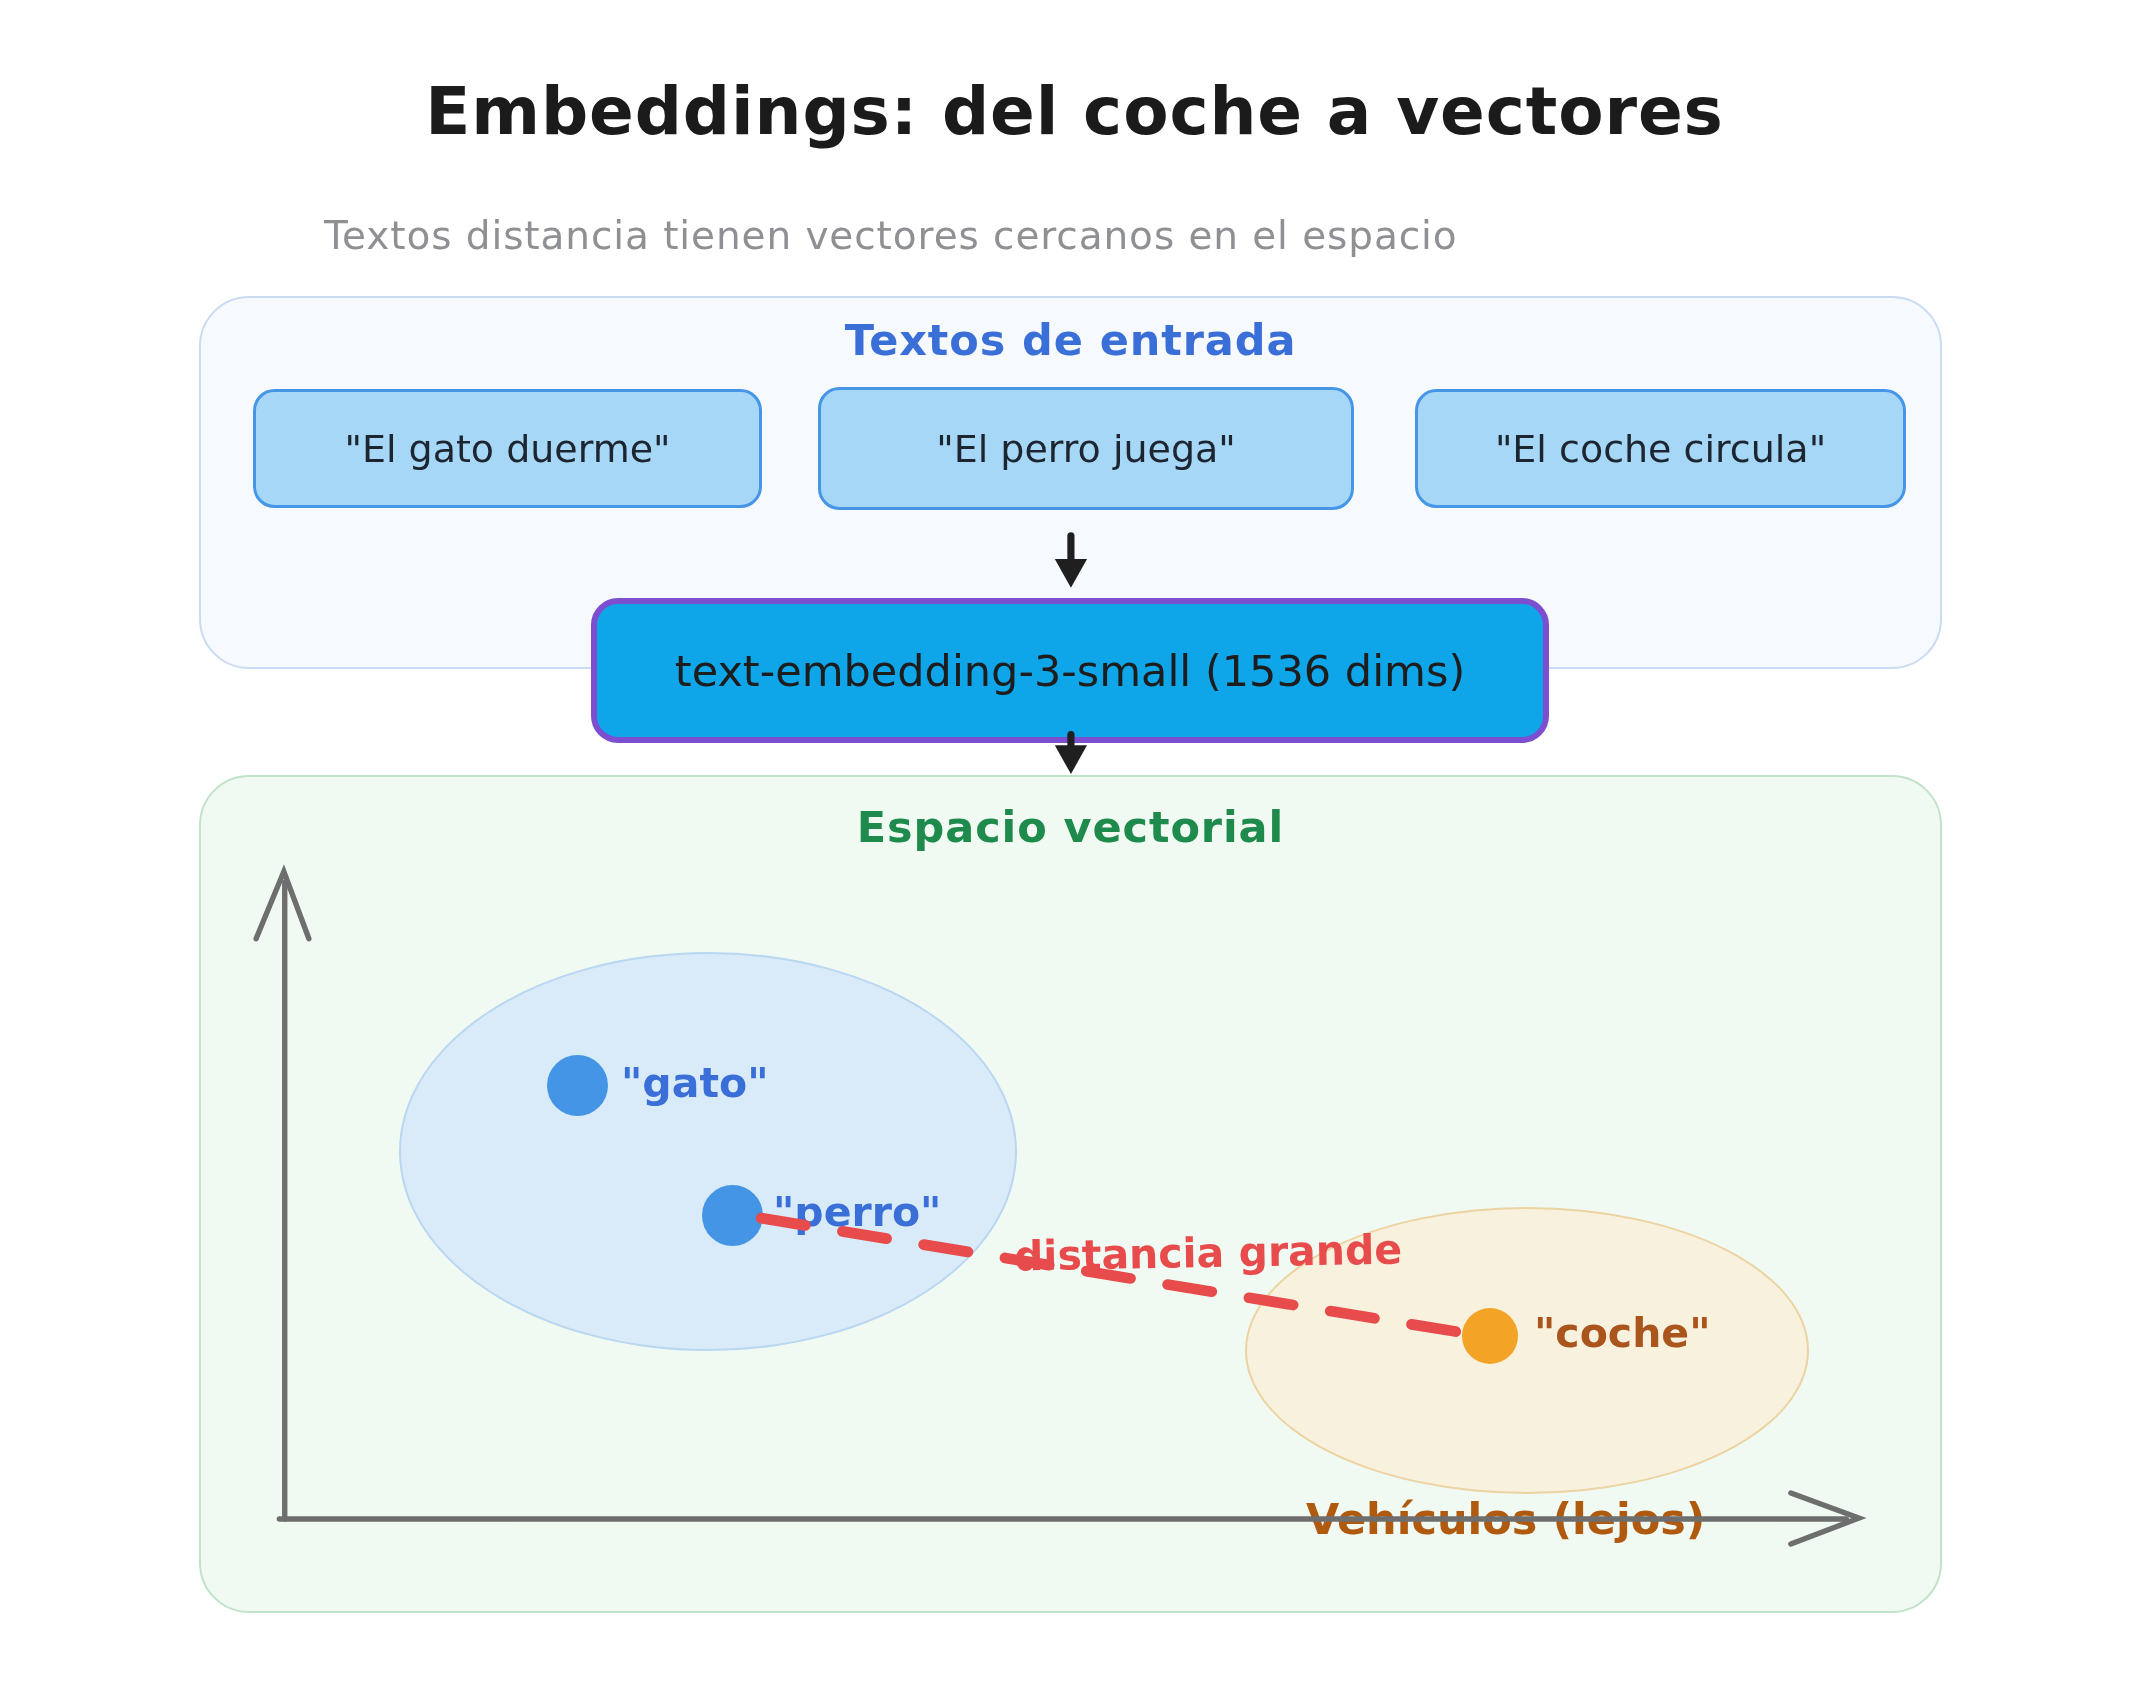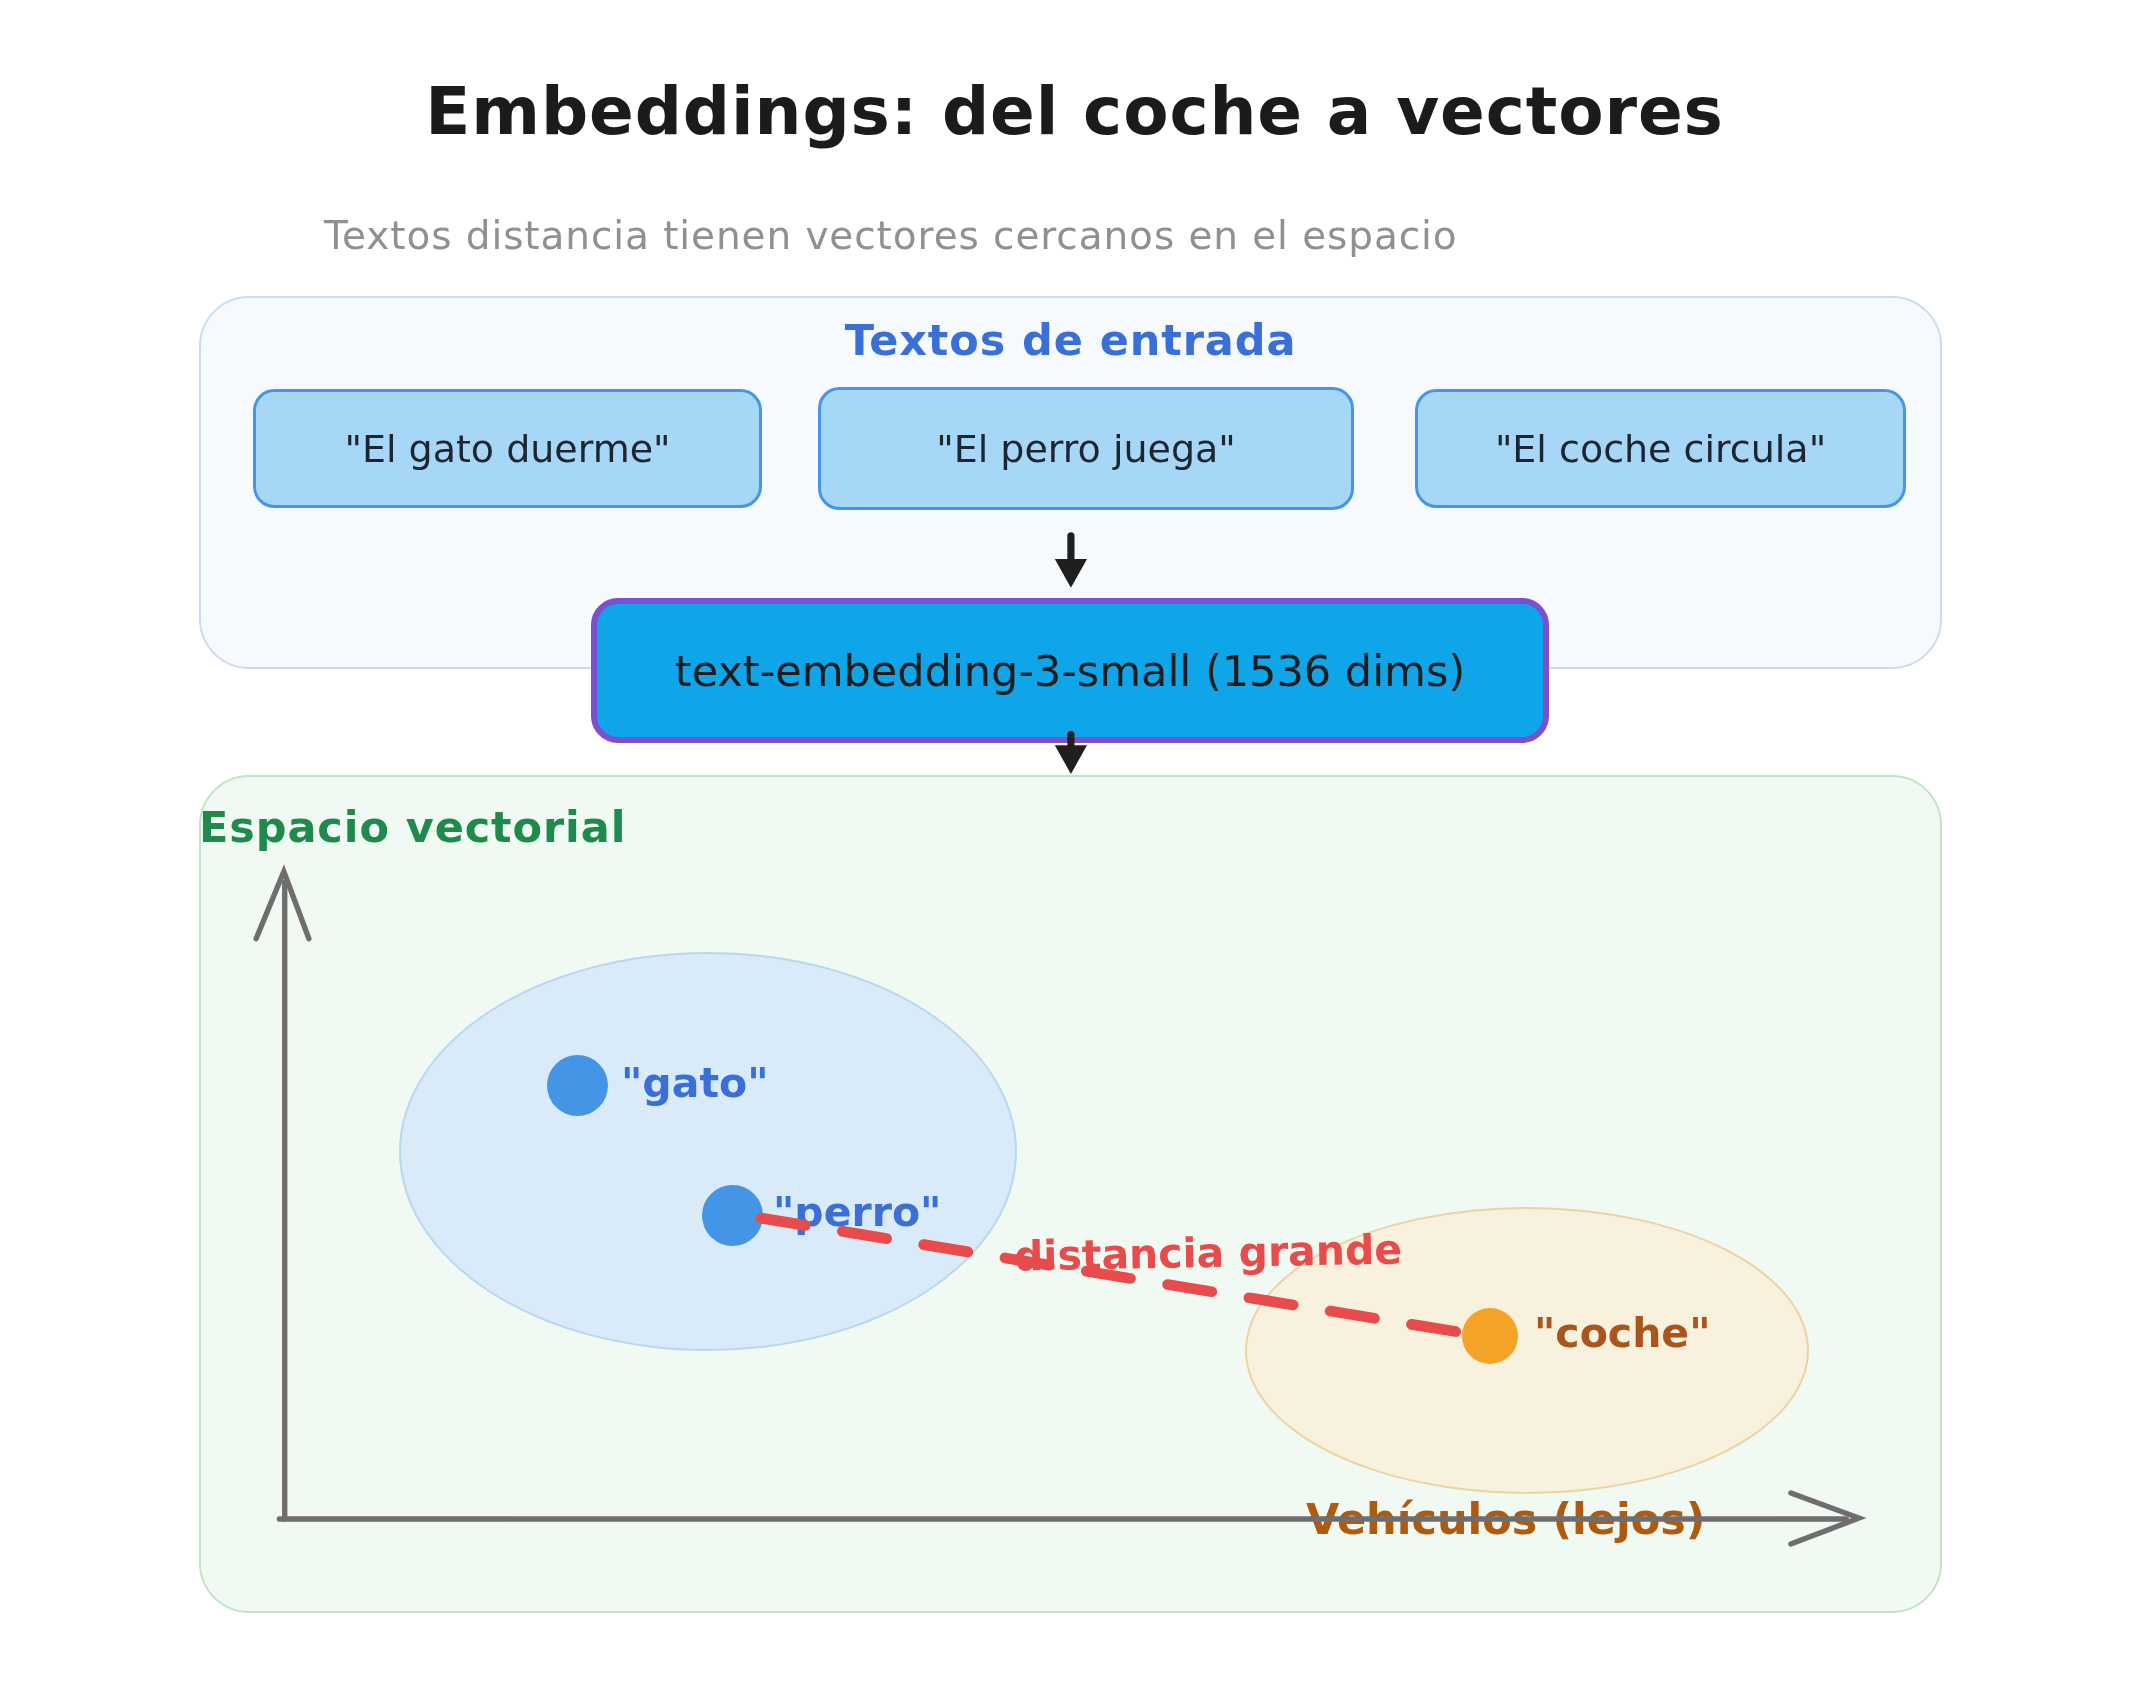--- a/index.html
+++ b/index.html
@@ -23,21 +23,21 @@
   }
   .panel-space{
     left:199px;top:775px;width:1743px;height:838px;
     background:#f0faf3;border:2.7px solid #c1e3c9;
   }
   .input-header{
     left:199px;top:315px;width:1743px;text-align:center;
     font-size:43px;font-weight:600;color:#3a6fd8;letter-spacing:0.9px;
   }
   .space-header{
-    left:199px;top:802px;width:1743px;
+    left:199px;top:802px;width:1743px;text-align:center;
     font-size:43px;font-weight:600;color:#1e8a4b;letter-spacing:0.9px;
   }
   .chip{
     box-sizing:border-box;height:119px;border-radius:21.5px;
     background:#a7d7f7;border:3.6px solid #4596e6;
     display:flex;align-items:center;justify-content:center;
     font-size:38px;font-weight:500;color:#1d2630;
   }
   .chip1{left:253px;top:389px;width:509px;}
   .chip2{left:818px;top:387px;width:536px;height:123px;}

